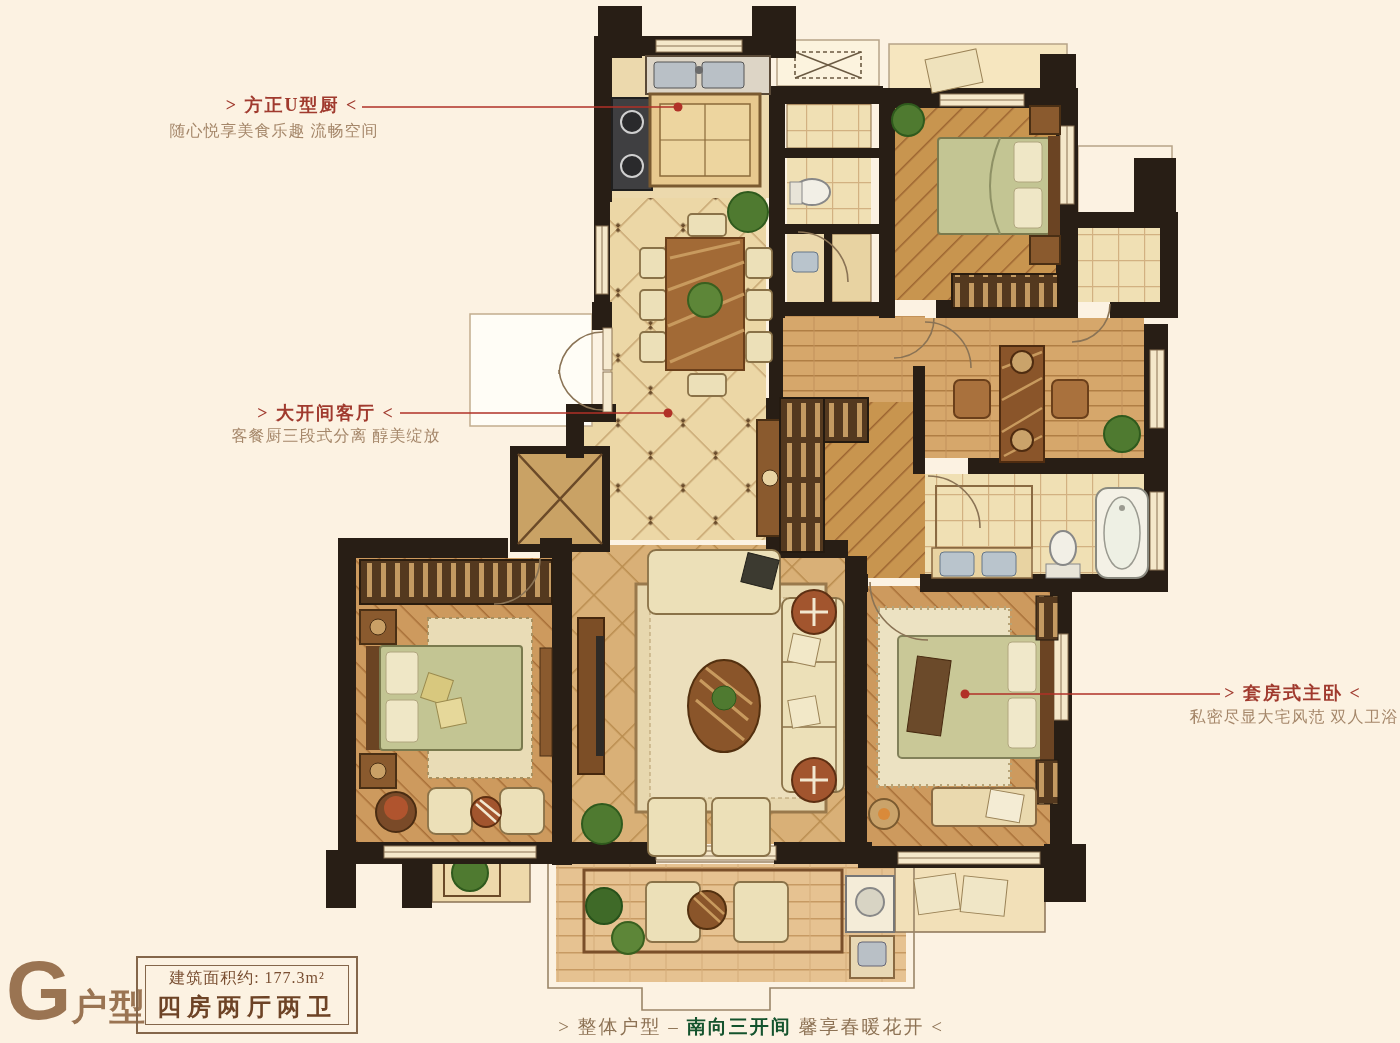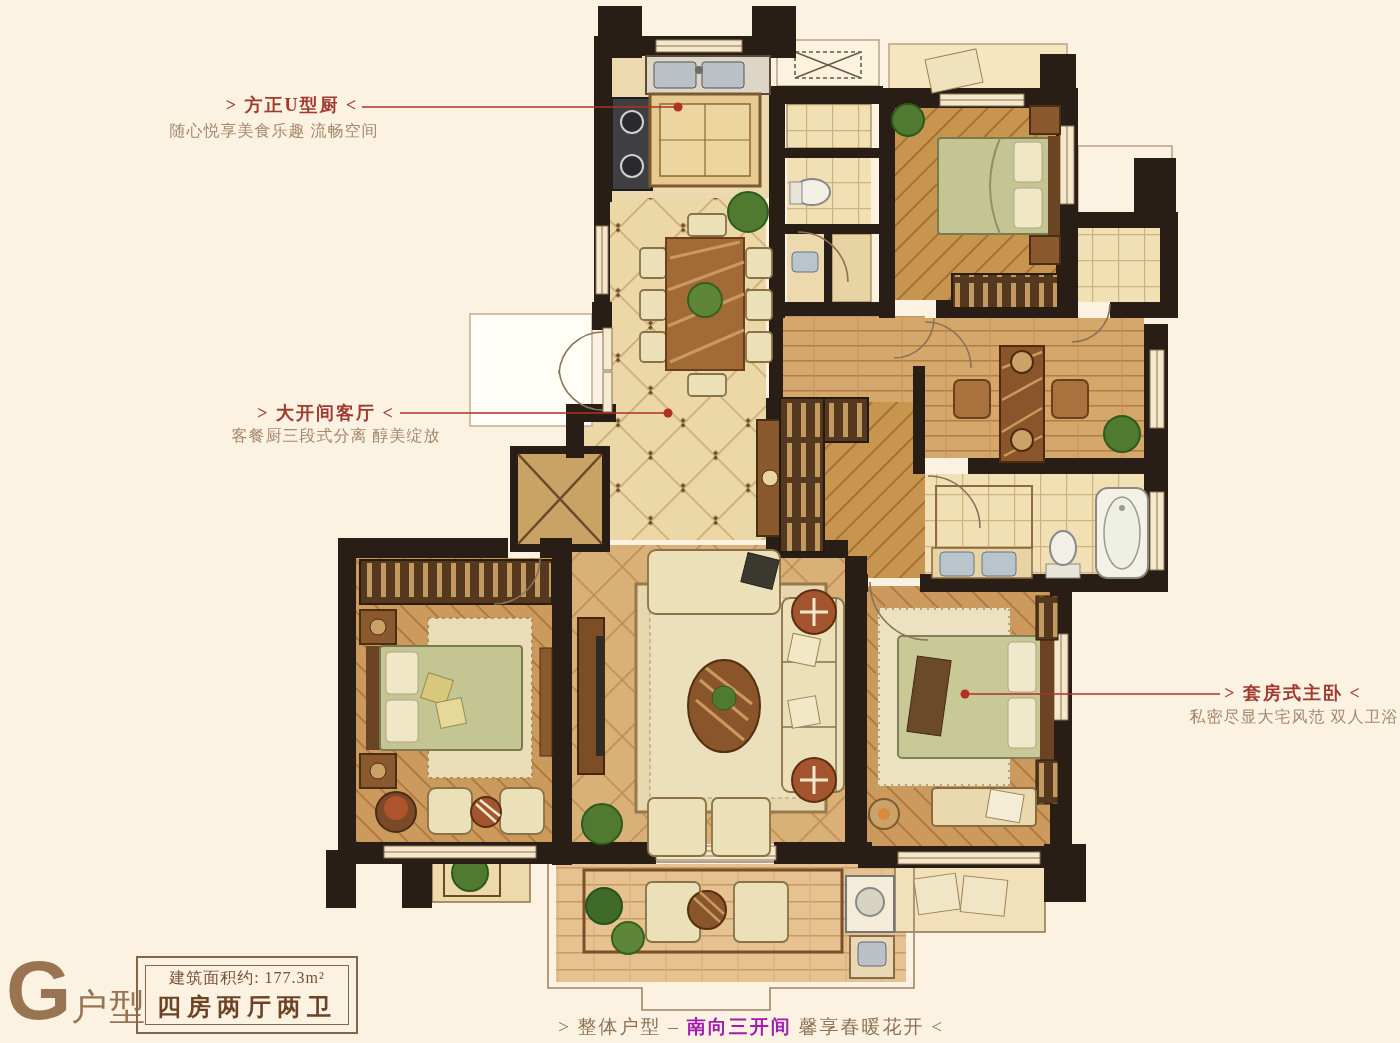--- a/index.html
+++ b/index.html
@@ -10,24 +10,24 @@
   .win{fill:#f5e8ca;stroke:#8a7355;stroke-width:1;}
   .winline{stroke:#8a7355;stroke-width:1;}
   .arc{fill:none;stroke:#8a7355;stroke-width:1.6;}
   .cream{fill:#ece0b8;stroke:#8a7248;stroke-width:1.8;}
   .annline{stroke:#b13127;stroke-width:1.6;}
   .anndot{fill:#b13127;}
   .ann{position:absolute;text-align:center;line-height:1.25;}
   .ann-title{color:#a03a2e;font-size:18px;font-weight:bold;letter-spacing:2px;white-space:nowrap;}
   .ann-sub{color:#a5876a;font-size:16px;letter-spacing:1px;white-space:nowrap;}
   .bottom-line{position:absolute;left:451px;top:1014px;width:600px;text-align:center;font-size:19px;letter-spacing:2px;color:#8d7254;white-space:nowrap;}
-  .bottom-line .hl{color:#a21caf;font-weight:bold;}
+  .bottom-line .hl{color:#14532d;font-weight:bold;}
   .unit-label{position:absolute;left:6px;top:948px;display:flex;align-items:baseline;color:#9a7452;font-family:"Liberation Sans","DejaVu Sans",sans-serif;}
   .g-letter{font-size:84px;font-weight:bold;line-height:1;}
-  .g-suffix{font-size:36px;font-weight:normal;letter-spacing:2px;}
+  .g-suffix{font-size:36px;font-weight:bold;letter-spacing:2px;}
   .info-box{position:absolute;left:136px;top:956px;width:222px;height:78px;border:2px solid #84664a;padding:7px;box-sizing:border-box;}
   .info-inner{width:100%;height:100%;border:1px solid #84664a;box-sizing:border-box;display:flex;flex-direction:column;align-items:center;justify-content:center;gap:2px;}
   .info-area{color:#7a4f32;font-size:16px;letter-spacing:1px;}
   .info-layout{color:#6d4326;font-size:24px;font-weight:bold;letter-spacing:6px;}
 </style>
 </head>
 <body>
 
 <div class="stage">
 

